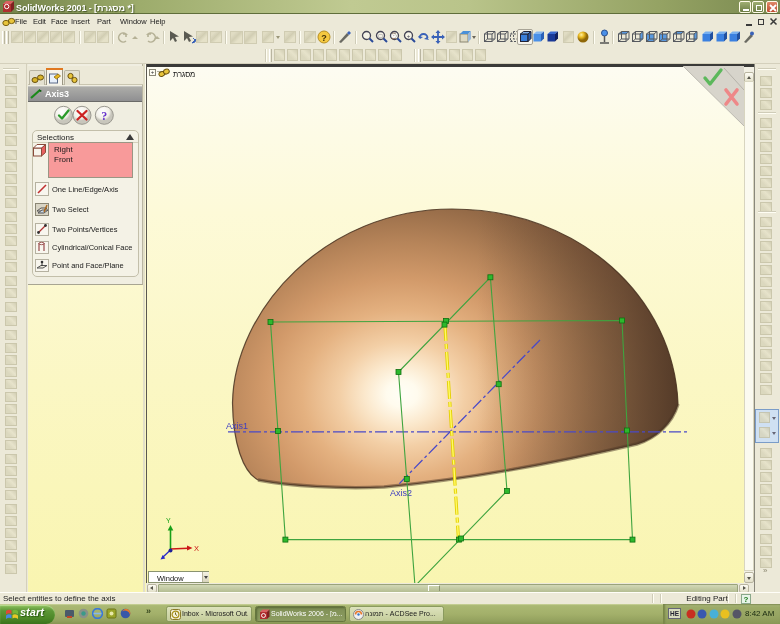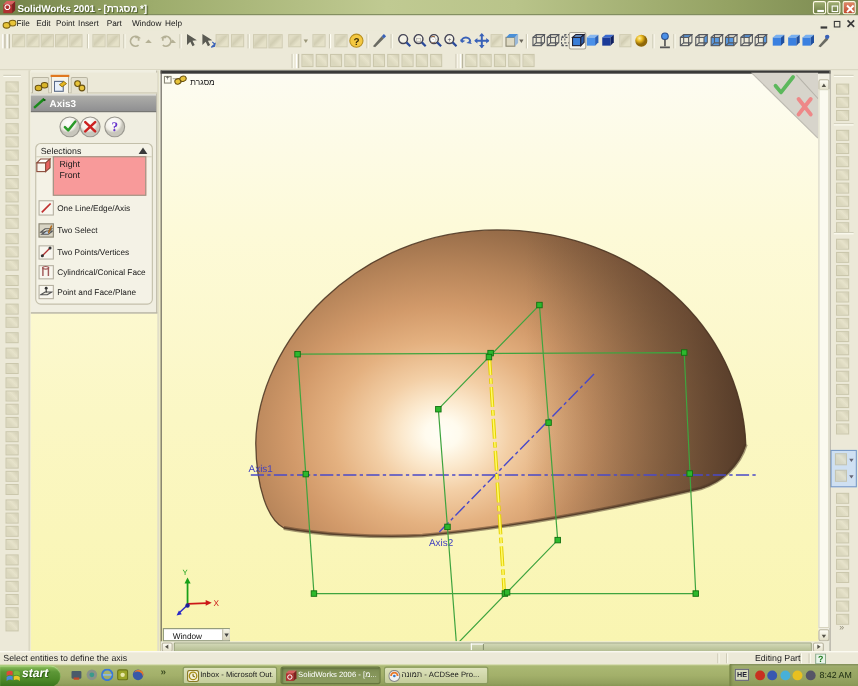--- a/index.html
+++ b/index.html
@@ -33,21 +33,21 @@
     </svg>
   </div>
 <div style="position:absolute;left:0;top:14px;width:780px;height:14px;background:#ece9d8"></div>
 <svg class="abs" style="left:2px;top:16px" width="13" height="11">
     <ellipse cx="4" cy="7" rx="3.2" ry="2.6" fill="#e8c43a" stroke="#7a6010" stroke-width="1"></ellipse>
     <ellipse cx="9.5" cy="5" rx="3.2" ry="2.6" fill="#e8c43a" stroke="#7a6010" stroke-width="1"></ellipse>
     <path d="M6.8,6.4 L7.2,5.4" stroke="#7a6010" stroke-width="1"></path>
   </svg>
 <div style="position:absolute;left:15px;top:17px;font-size:7.5px;color:#1a1a1a">File</div>
 <div style="position:absolute;left:33px;top:17px;font-size:7.5px;color:#1a1a1a">Edit</div>
-<div style="position:absolute;left:51px;top:17px;font-size:7.5px;color:#1a1a1a">Point</div>
+<div style="position:absolute;left:51px;top:17px;font-size:7.5px;color:#1a1a1a">Face</div>
 <div style="position:absolute;left:71px;top:17px;font-size:7.5px;color:#1a1a1a">Insert</div>
 <div style="position:absolute;left:97px;top:17px;font-size:7.5px;color:#1a1a1a">Part</div>
 <div style="position:absolute;left:120px;top:17px;font-size:7.5px;color:#1a1a1a">Window</div>
 <div style="position:absolute;left:150px;top:17px;font-size:7.5px;color:#1a1a1a">Help</div>
 <div class="abs" style="left:746px;top:24px;width:6px;height:1.8px;background:#3a3a3a"></div>
 <div class="abs" style="left:758px;top:18.5px;width:6px;height:6px;border:1.4px solid #3a3a3a"></div>
 <svg class="abs" style="left:769px;top:17px" width="9" height="9">
     <path d="M1.5,1.5 L7.5,7.5 M7.5,1.5 L1.5,7.5" stroke="#3a3a3a" stroke-width="1.5"></path>
   </svg>
 <div style="position:absolute;left:0;top:28px;width:780px;height:36px;background:#ece9d8;border-bottom:1px solid #d4d0bc"></div>

